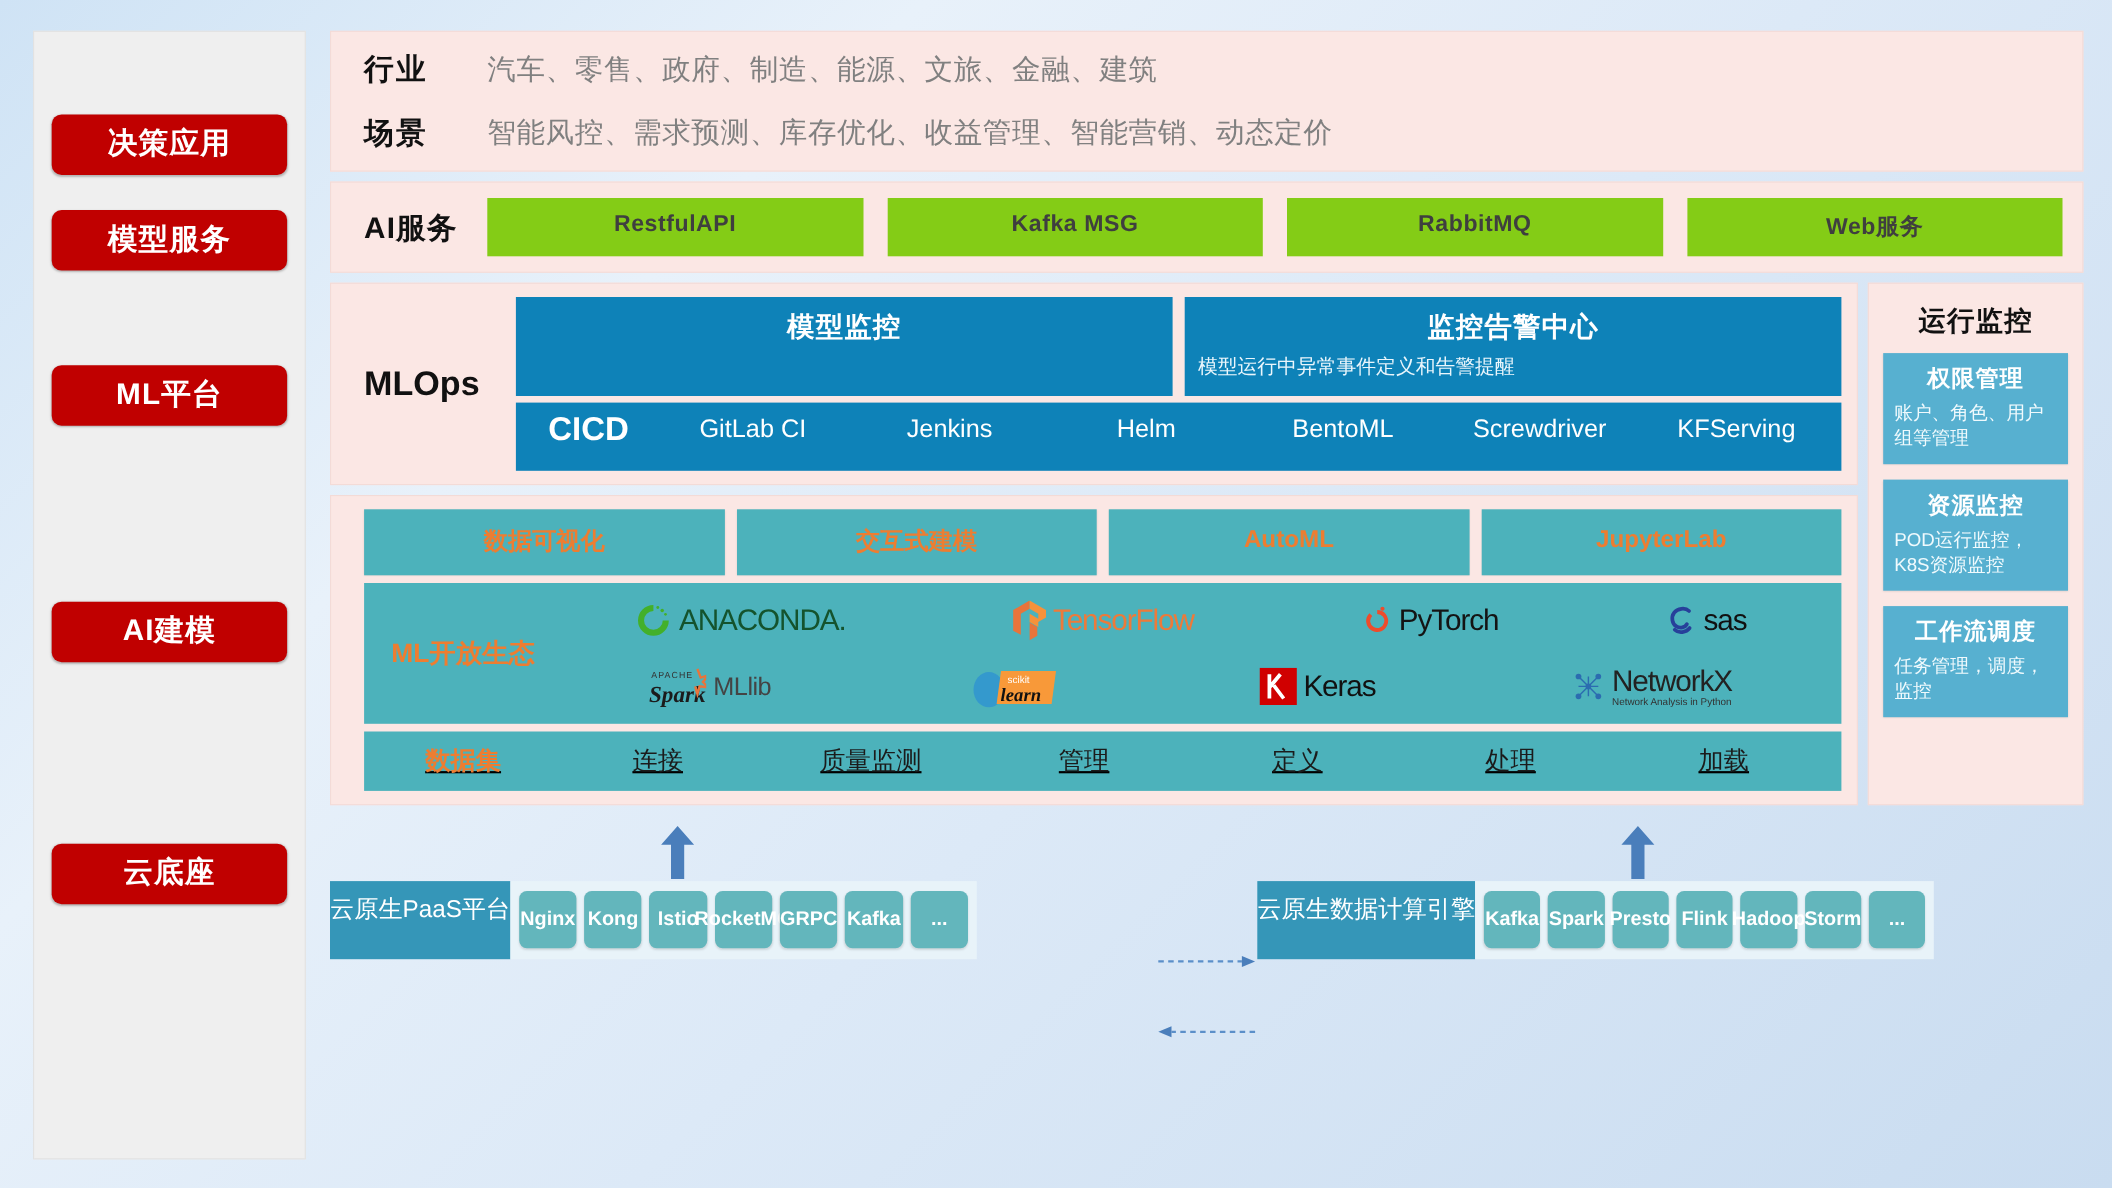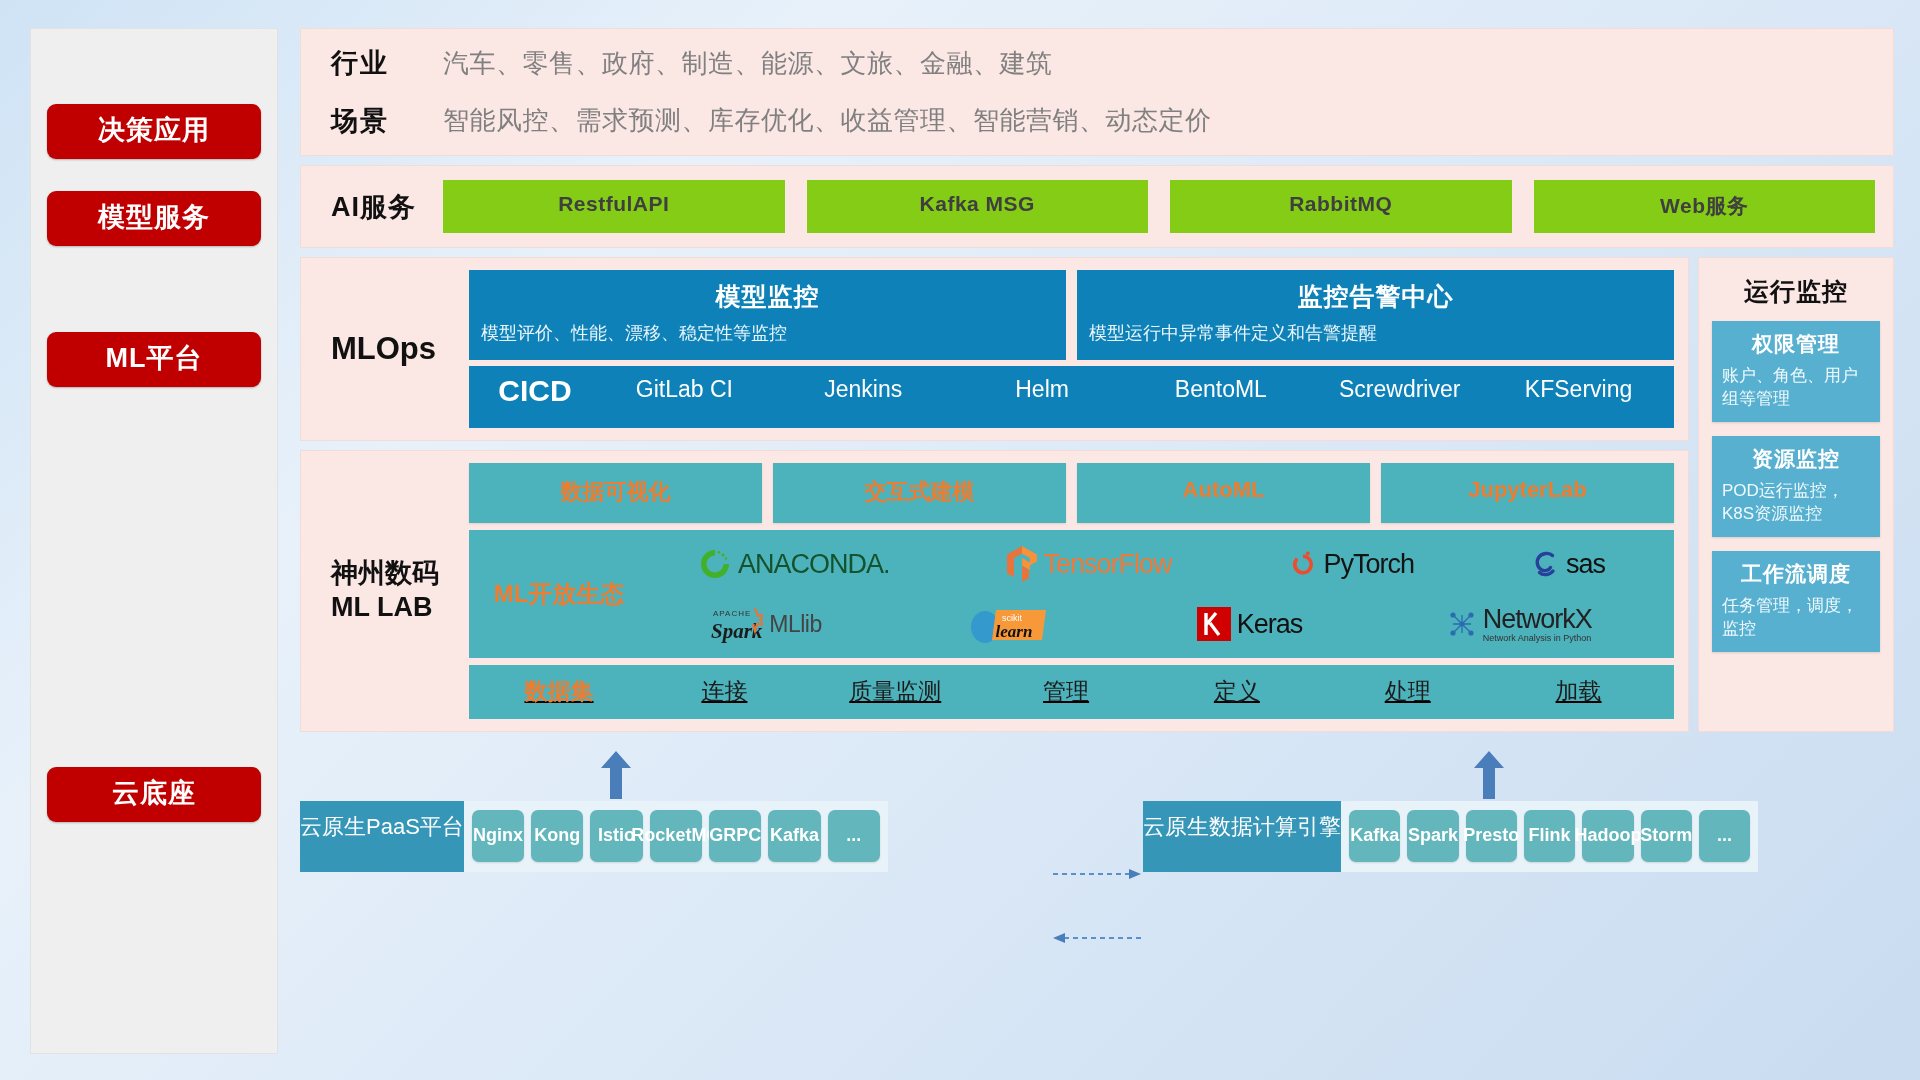--- a/index.html
+++ b/index.html
@@ -120,20 +120,21 @@
 </style>
 </head>
 <body>
 
 <div class="page">
 
   <div class="rail">
     <div class="rail-btn" style="top:75px">决策应用</div>
     <div class="rail-btn" style="top:162px">模型服务</div>
     <div class="rail-btn" style="top:303px">ML平台</div>
+    <div class="rail-btn" style="top:518px">AI建模</div>
     <div class="rail-btn" style="top:738px">云底座</div>
   </div>
 
   <div class="main">
 
     <div class="band row-ind">
       <div class="ind-labels">
         <div class="ind-lab">行业</div>
         <div class="ind-lab">场景</div>
       </div>
@@ -155,21 +156,20 @@
 
     <div class="mid">
       <div class="mid-left">
 
         <div class="band row-ops">
           <div class="ops-lab">MLOps</div>
           <div class="ops-right">
             <div class="ops-cards">
               <div class="ops-card">
                 <div class="ops-card-t">模型监控</div>
-                <div class="ops-card-d">模型评价、性能、漂移、稳定性等监控</div>
               </div>
               <div class="ops-card">
                 <div class="ops-card-t">监控告警中心</div>
                 <div class="ops-card-d">模型运行中异常事件定义和告警提醒</div>
               </div>
             </div>
             <div class="cicd">
               <div class="cicd-lab">CICD</div>
               <div class="cicd-items">
                 <div class="cicd-it">GitLab CI</div>
@@ -177,26 +177,20 @@
                 <div class="cicd-it">Helm</div>
                 <div class="cicd-it">BentoML</div>
                 <div class="cicd-it">Screwdriver</div>
                 <div class="cicd-it">KFServing</div>
               </div>
             </div>
           </div>
         </div>
 
         <div class="band row-lab">
-          <div class="lab-lab">
-            <div>
-              <div>神州数码</div>
-              <div>ML LAB</div>
-            </div>
-          </div>
           <div class="lab-right">
 
             <div class="lab-tools">
               <div class="lab-tool">数据可视化</div>
               <div class="lab-tool">交互式建模</div>
               <div class="lab-tool">AutoML</div>
               <div class="lab-tool">JupyterLab</div>
             </div>
 
             <div class="eco">

